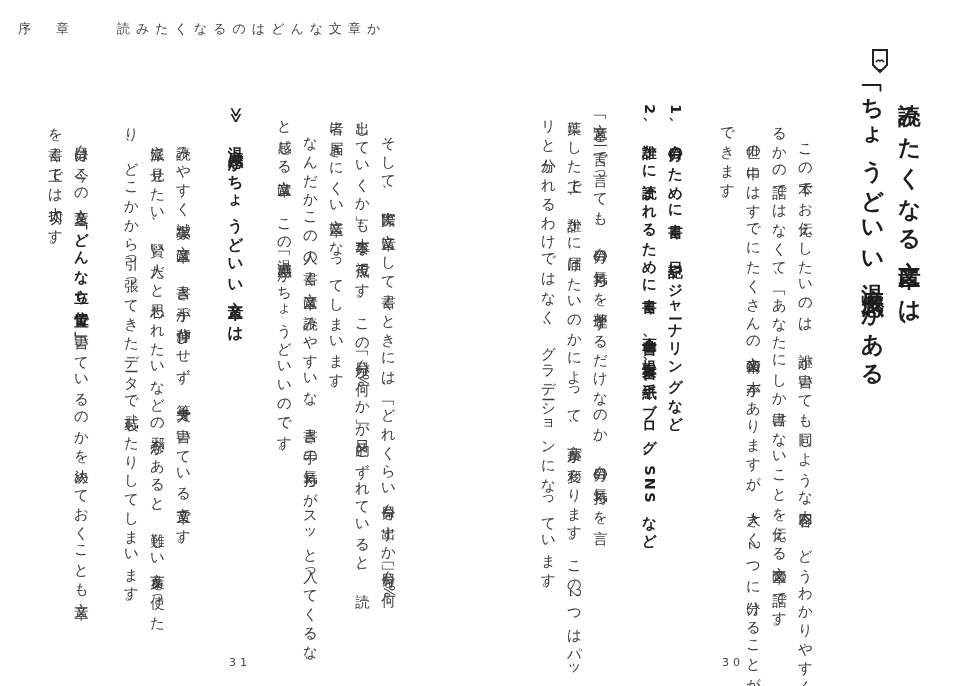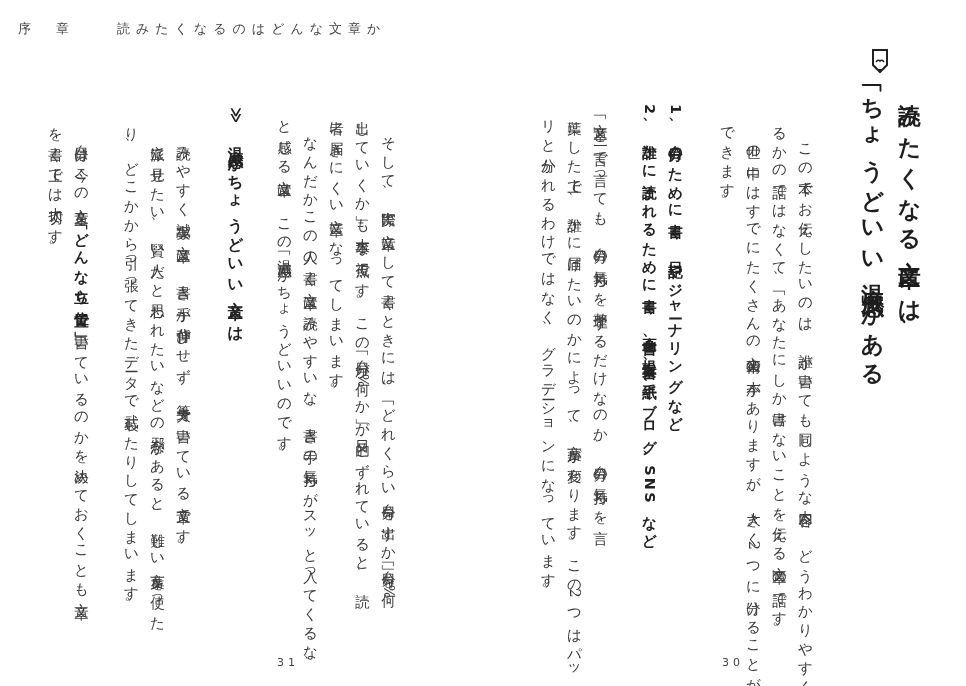--- a/index.html
+++ b/index.html
@@ -62,13 +62,13 @@
 
 <div class="col" style="left:176px; top:117px;">　読みやすく誠実な文章は、書き手が背伸びせず、等身大で書いている文章です。</div>
 <div class="col" style="left:150px; top:117px;">　立派に見せたい、賢い人だと思われたいなどの邪念があると、難しい言葉を使った</div>
 <div class="col" style="left:124px; top:117px;">り、どこかから引っ張ってきたデータで武装したりしてしまいます。</div>
 
 <div class="col" style="left:74px; top:117px;">
   <span>　自分は今この文章を</span><span class="bold">「どんな立ち位置で」</span><span>書いているのかを決めておくことも文章</span>
 </div>
 <div class="col" style="left:48px; top:117px;">を書く上では大切です。</div>
 
-<div class="page-num" style="left:229px;margin-left:48px;">31</div>
+<div class="page-num" style="left:229px;">31</div>
 
 </body></html>

